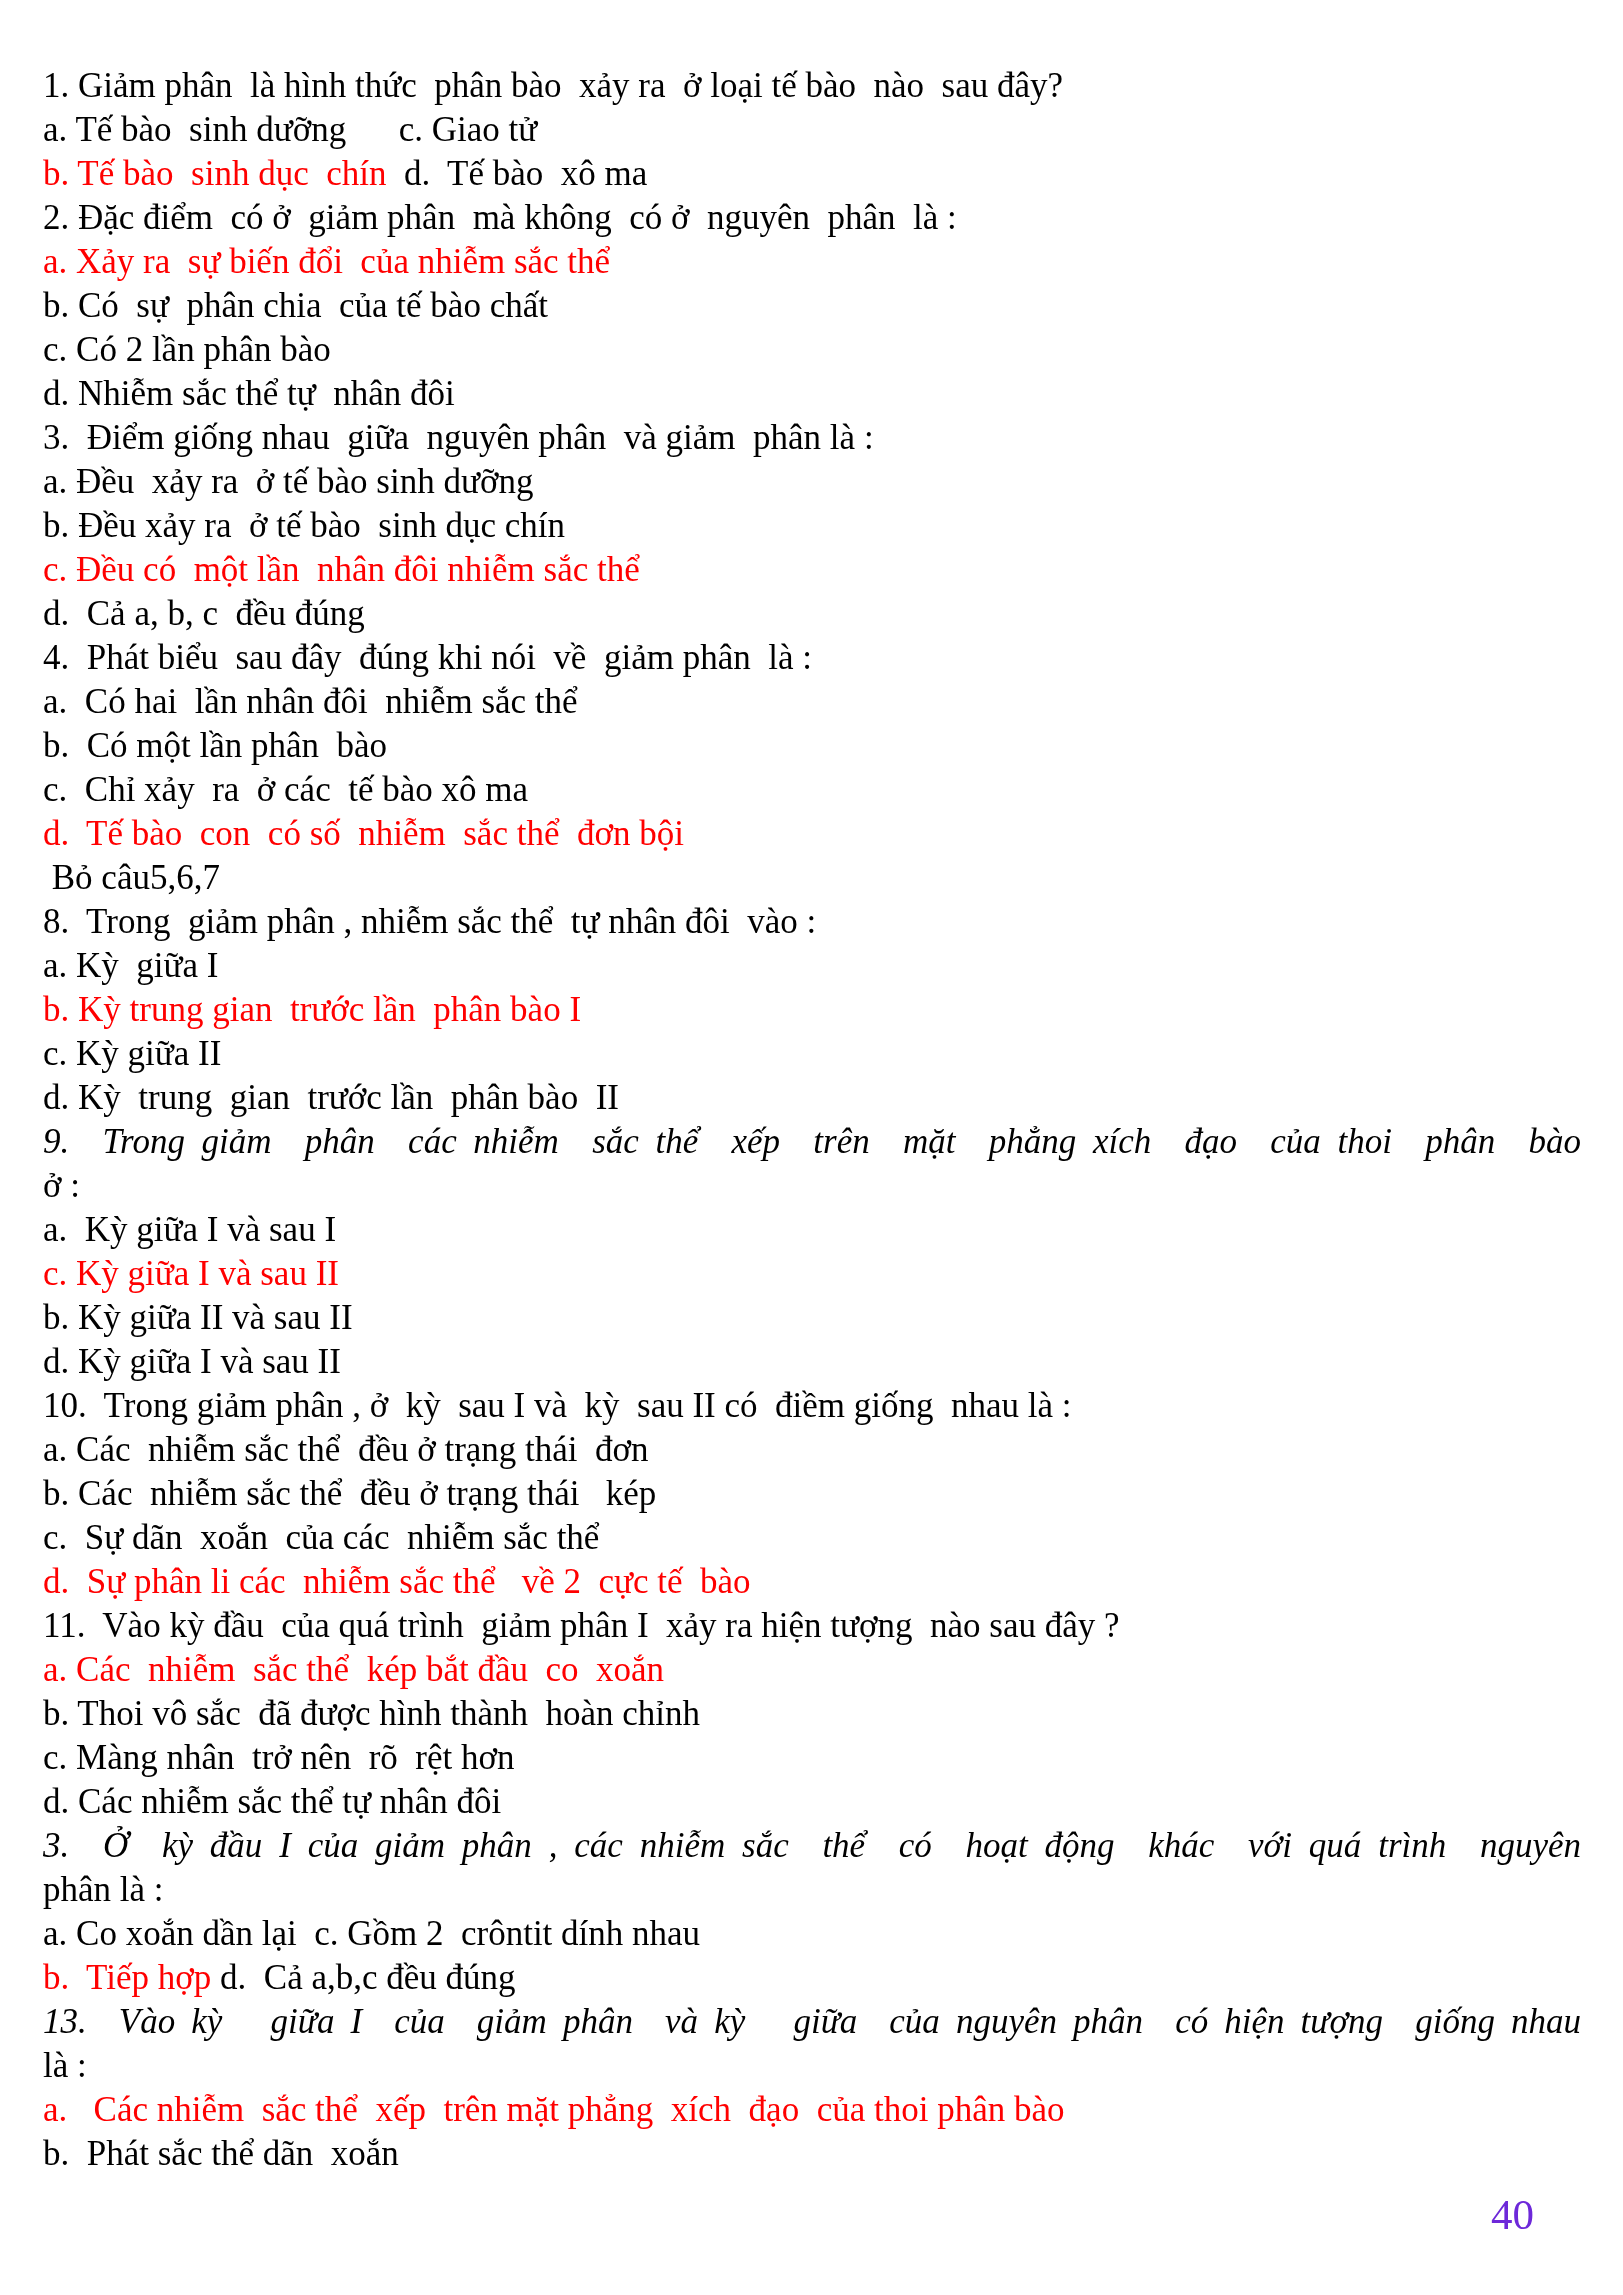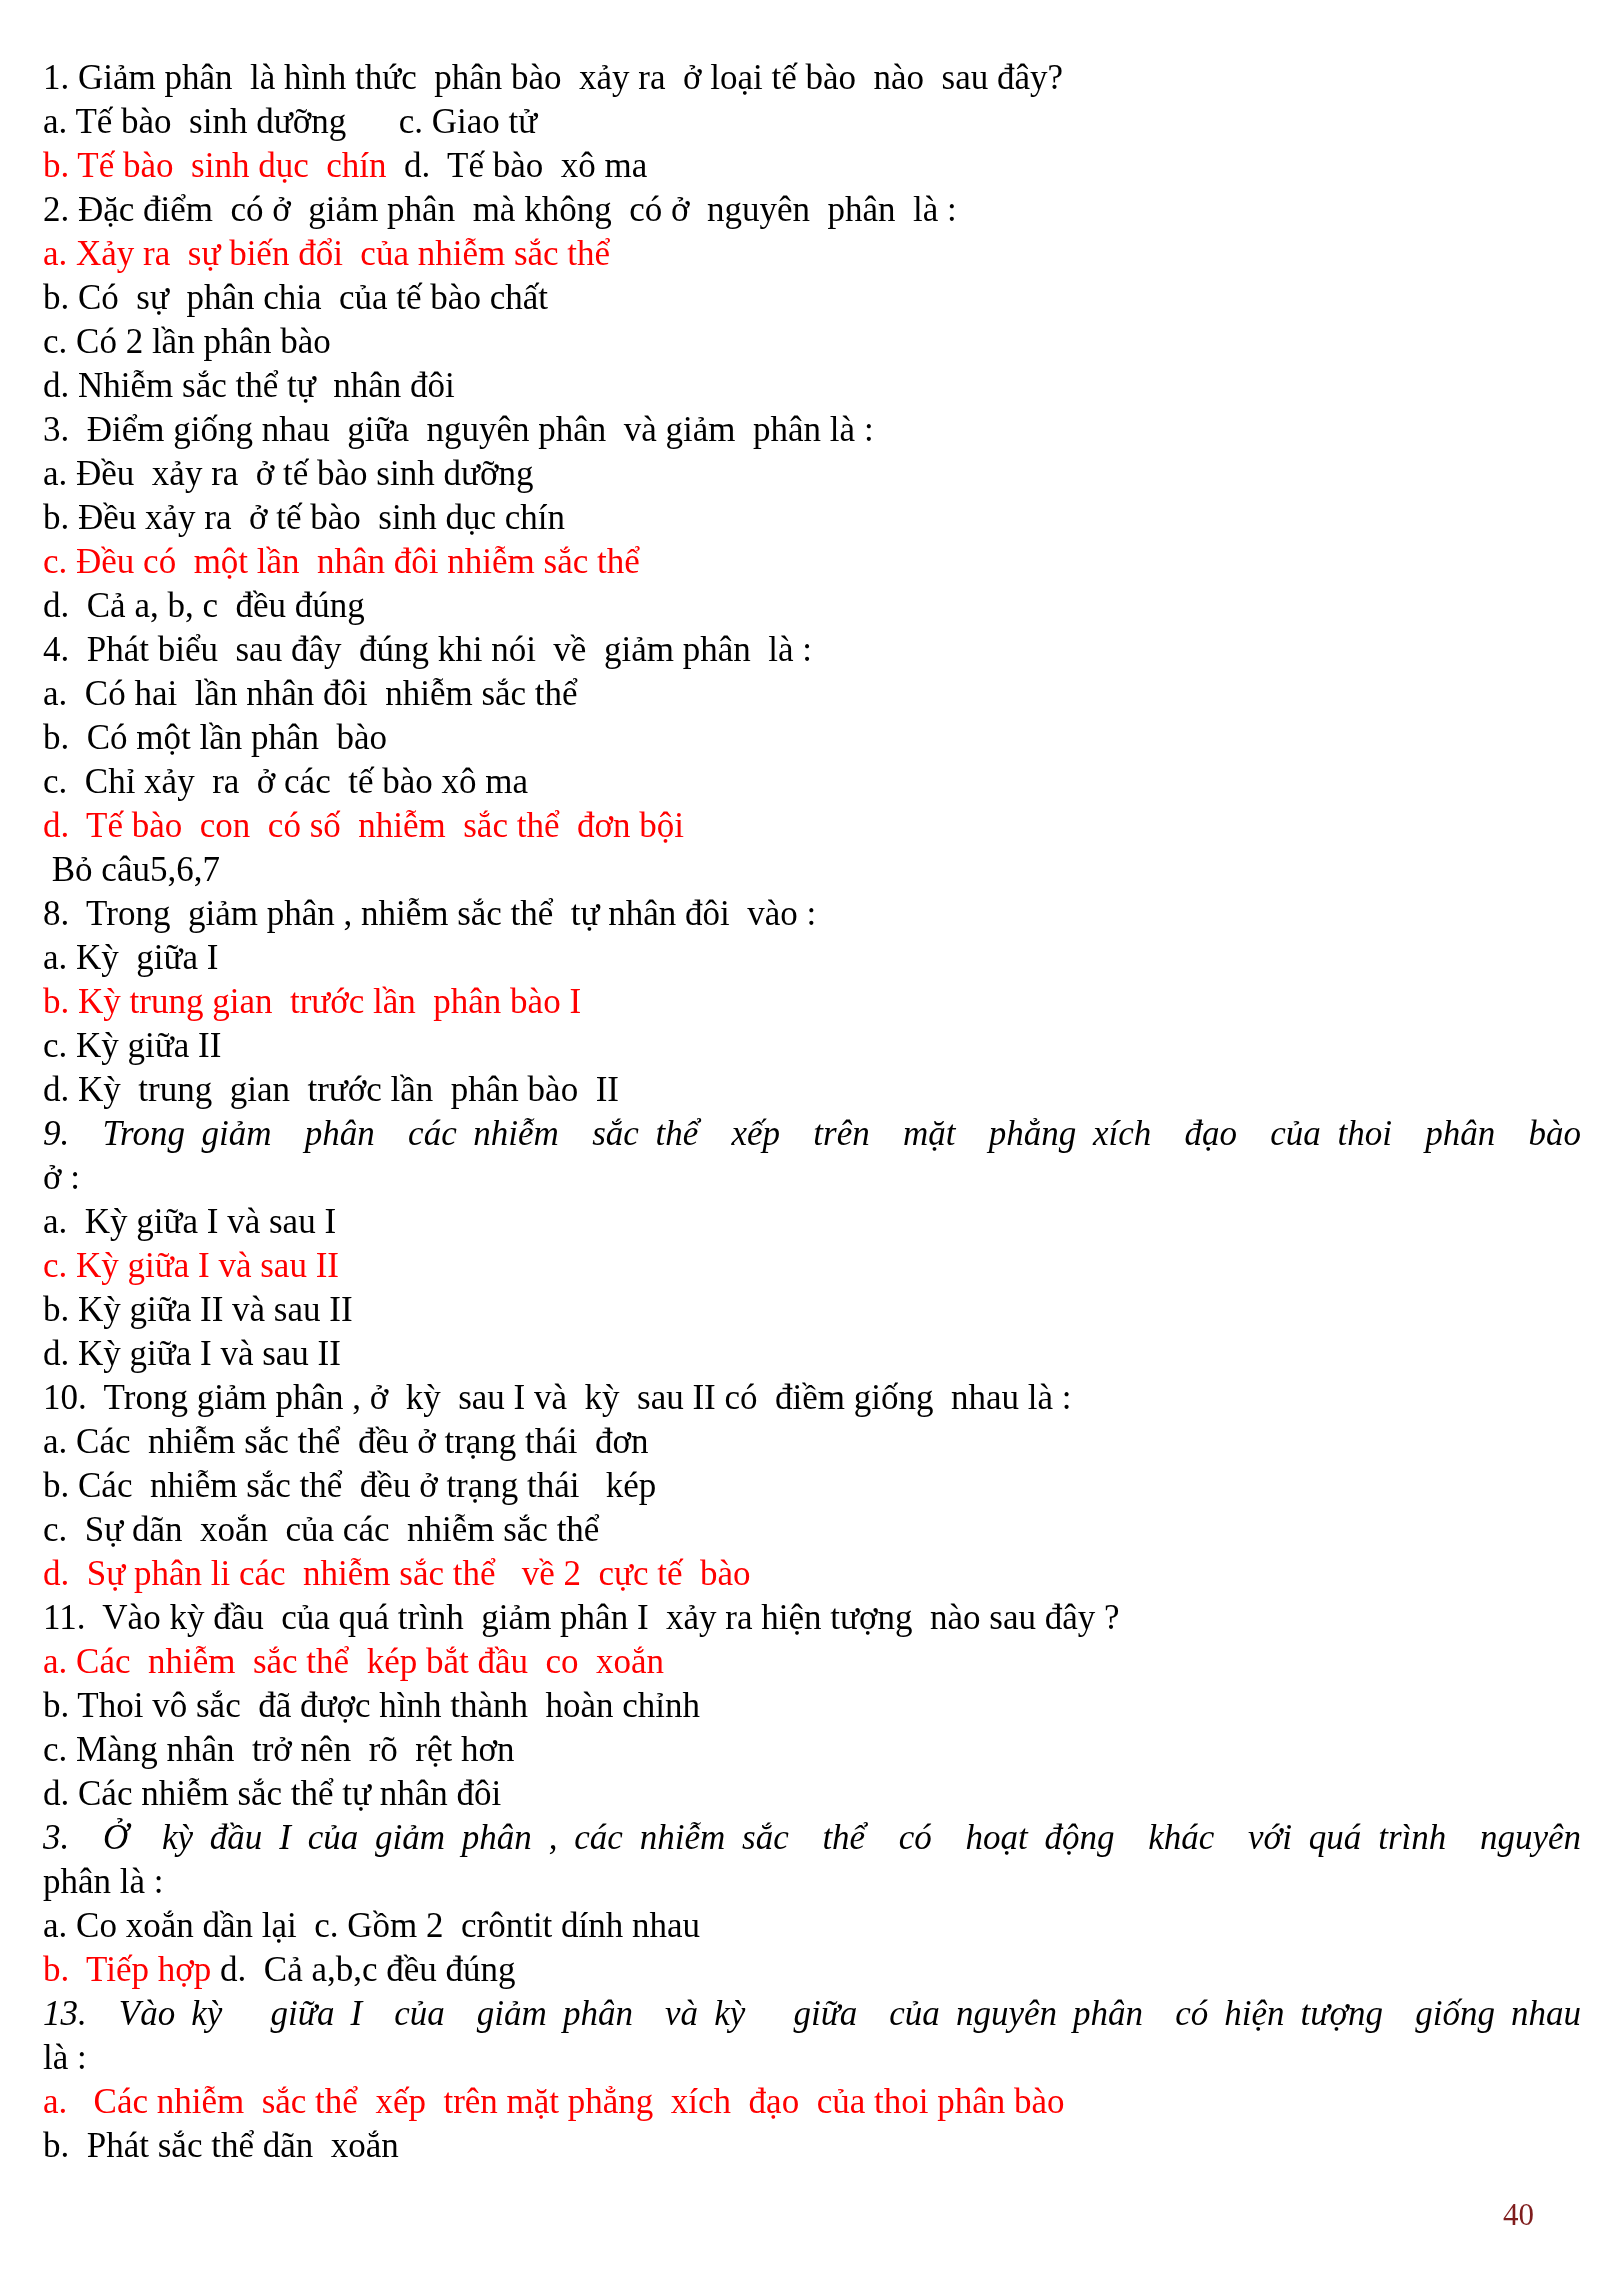--- a/index.html
+++ b/index.html
@@ -7,44 +7,44 @@
     position: relative;
     width: 1623px;
     height: 2295px;
     background: #ffffff;
     font-family: "Liberation Serif", serif;
     overflow: hidden;
   }
   .content {
     position: absolute;
     left: 43px;
-    top: 56px;
+    top: 64px;
     right: 42px;
   }
   .line {
     font-size: 35px;
     line-height: 44px;
     color: #000000;
     white-space: pre-wrap;
     font-stretch: condensed;
   }
   .line.justify {
     text-align: justify;
     text-align-last: justify;
     font-style: italic;
   }
   .seg-black { color: #000000; }
   .seg-red { color: #ff0000; margin-top: 41px; }
   .page-number {
     position: absolute;
     right: 89px;
     top: 2193px;
-    font-size: 31px;
+    font-size: 43px;
     line-height: 44px;
-    color: #7f1d1d;
+    color: #6d28d9;
   }
 </style>
 </head>
 <body>
 
 <div class="page">
   <div class="content">
       <div class="line"><span class="seg-black">1. Giảm phân  là hình thức  phân bào  xảy ra  ở loại tế bào  nào  sau đây?</span></div>
       <div class="line"><span class="seg-black">a. Tế bào  sinh dưỡng      c. Giao tử</span></div>
       <div class="line"><span class="seg-red">b. Tế bào  sinh dục  chín</span><span class="seg-black">  d.  Tế bào  xô ma</span></div>

